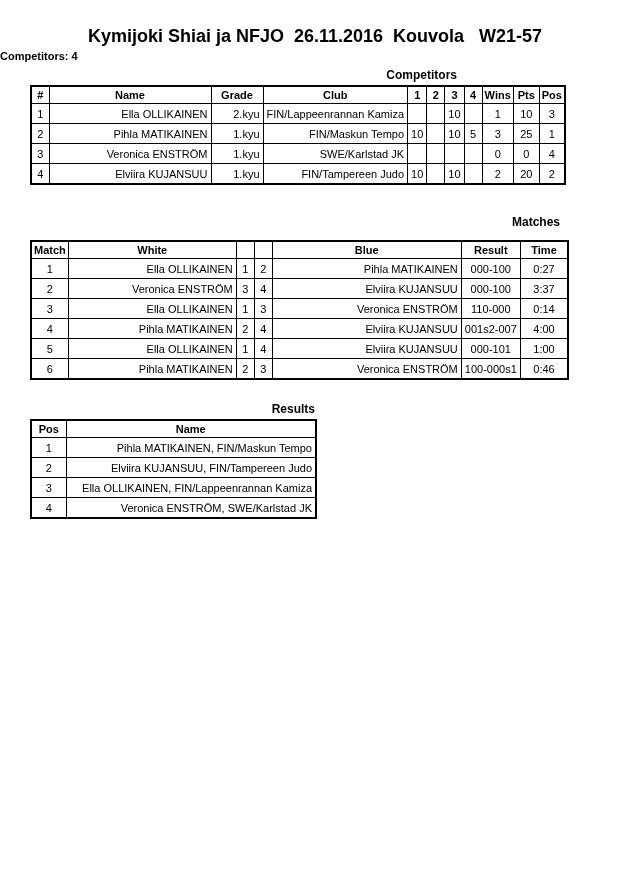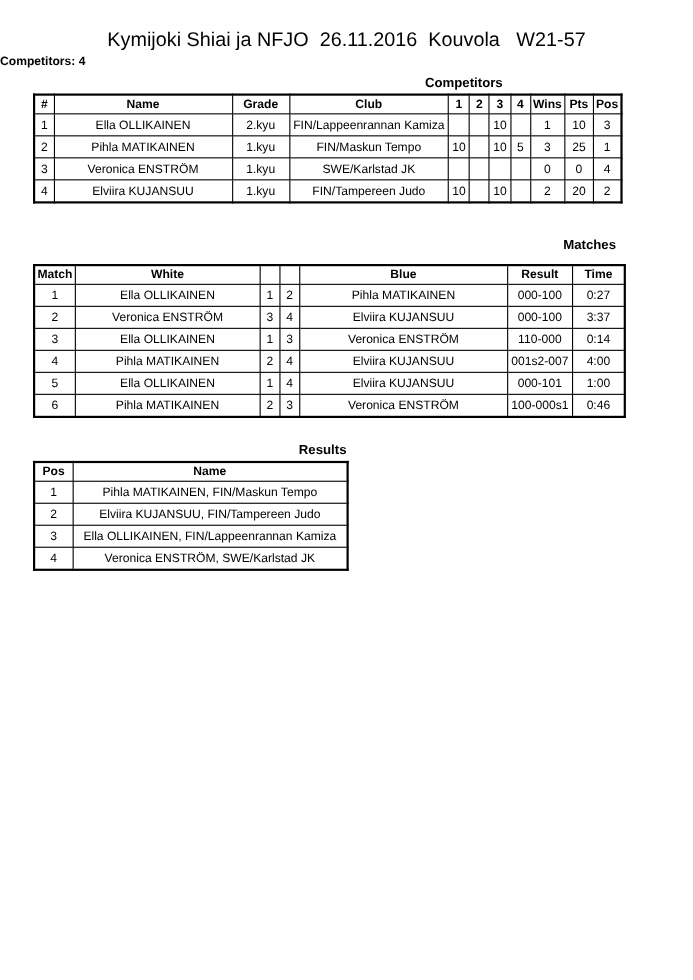--- a/index.html
+++ b/index.html
@@ -5,21 +5,21 @@
   html,body { margin:0; padding:0; }
   body {
     width:630px; height:891px;
     background:#ffffff;
     font-family:"Liberation Sans", sans-serif;
     color:#000;
   }
   .main-title {
     margin-top:26px;
     font-size:18px;
-    font-weight:normal;
+    font-weight:bold;
     text-align:center;
     white-space:pre;
   }
   .competitors-count {
     margin-top:3px;
     padding-right:33px;
     font-size:11px;
     font-weight:bold;
     text-align:left;
   }
@@ -41,21 +41,21 @@
   }
   th, td {
     border:1px solid #000;
     padding:2px 3px;
     vertical-align:middle;
     white-space:nowrap;
     overflow:visible;
   }
   th { font-weight:bold; text-align:center; padding:1px 2px; height:14px; }
   td { height:15px; }
-  .al { text-align:center; }
+  .al { text-align:right; }
   .ac { text-align:center; }
 </style>
 </head>
 <body>
 
 <div class="main-title">Kymijoki Shiai ja NFJO  26.11.2016  Kouvola   W21-57</div>
 <div class="competitors-count">Competitors: 4</div>
 
 <div class="section-title" id="competitors-title">Competitors</div>
 

